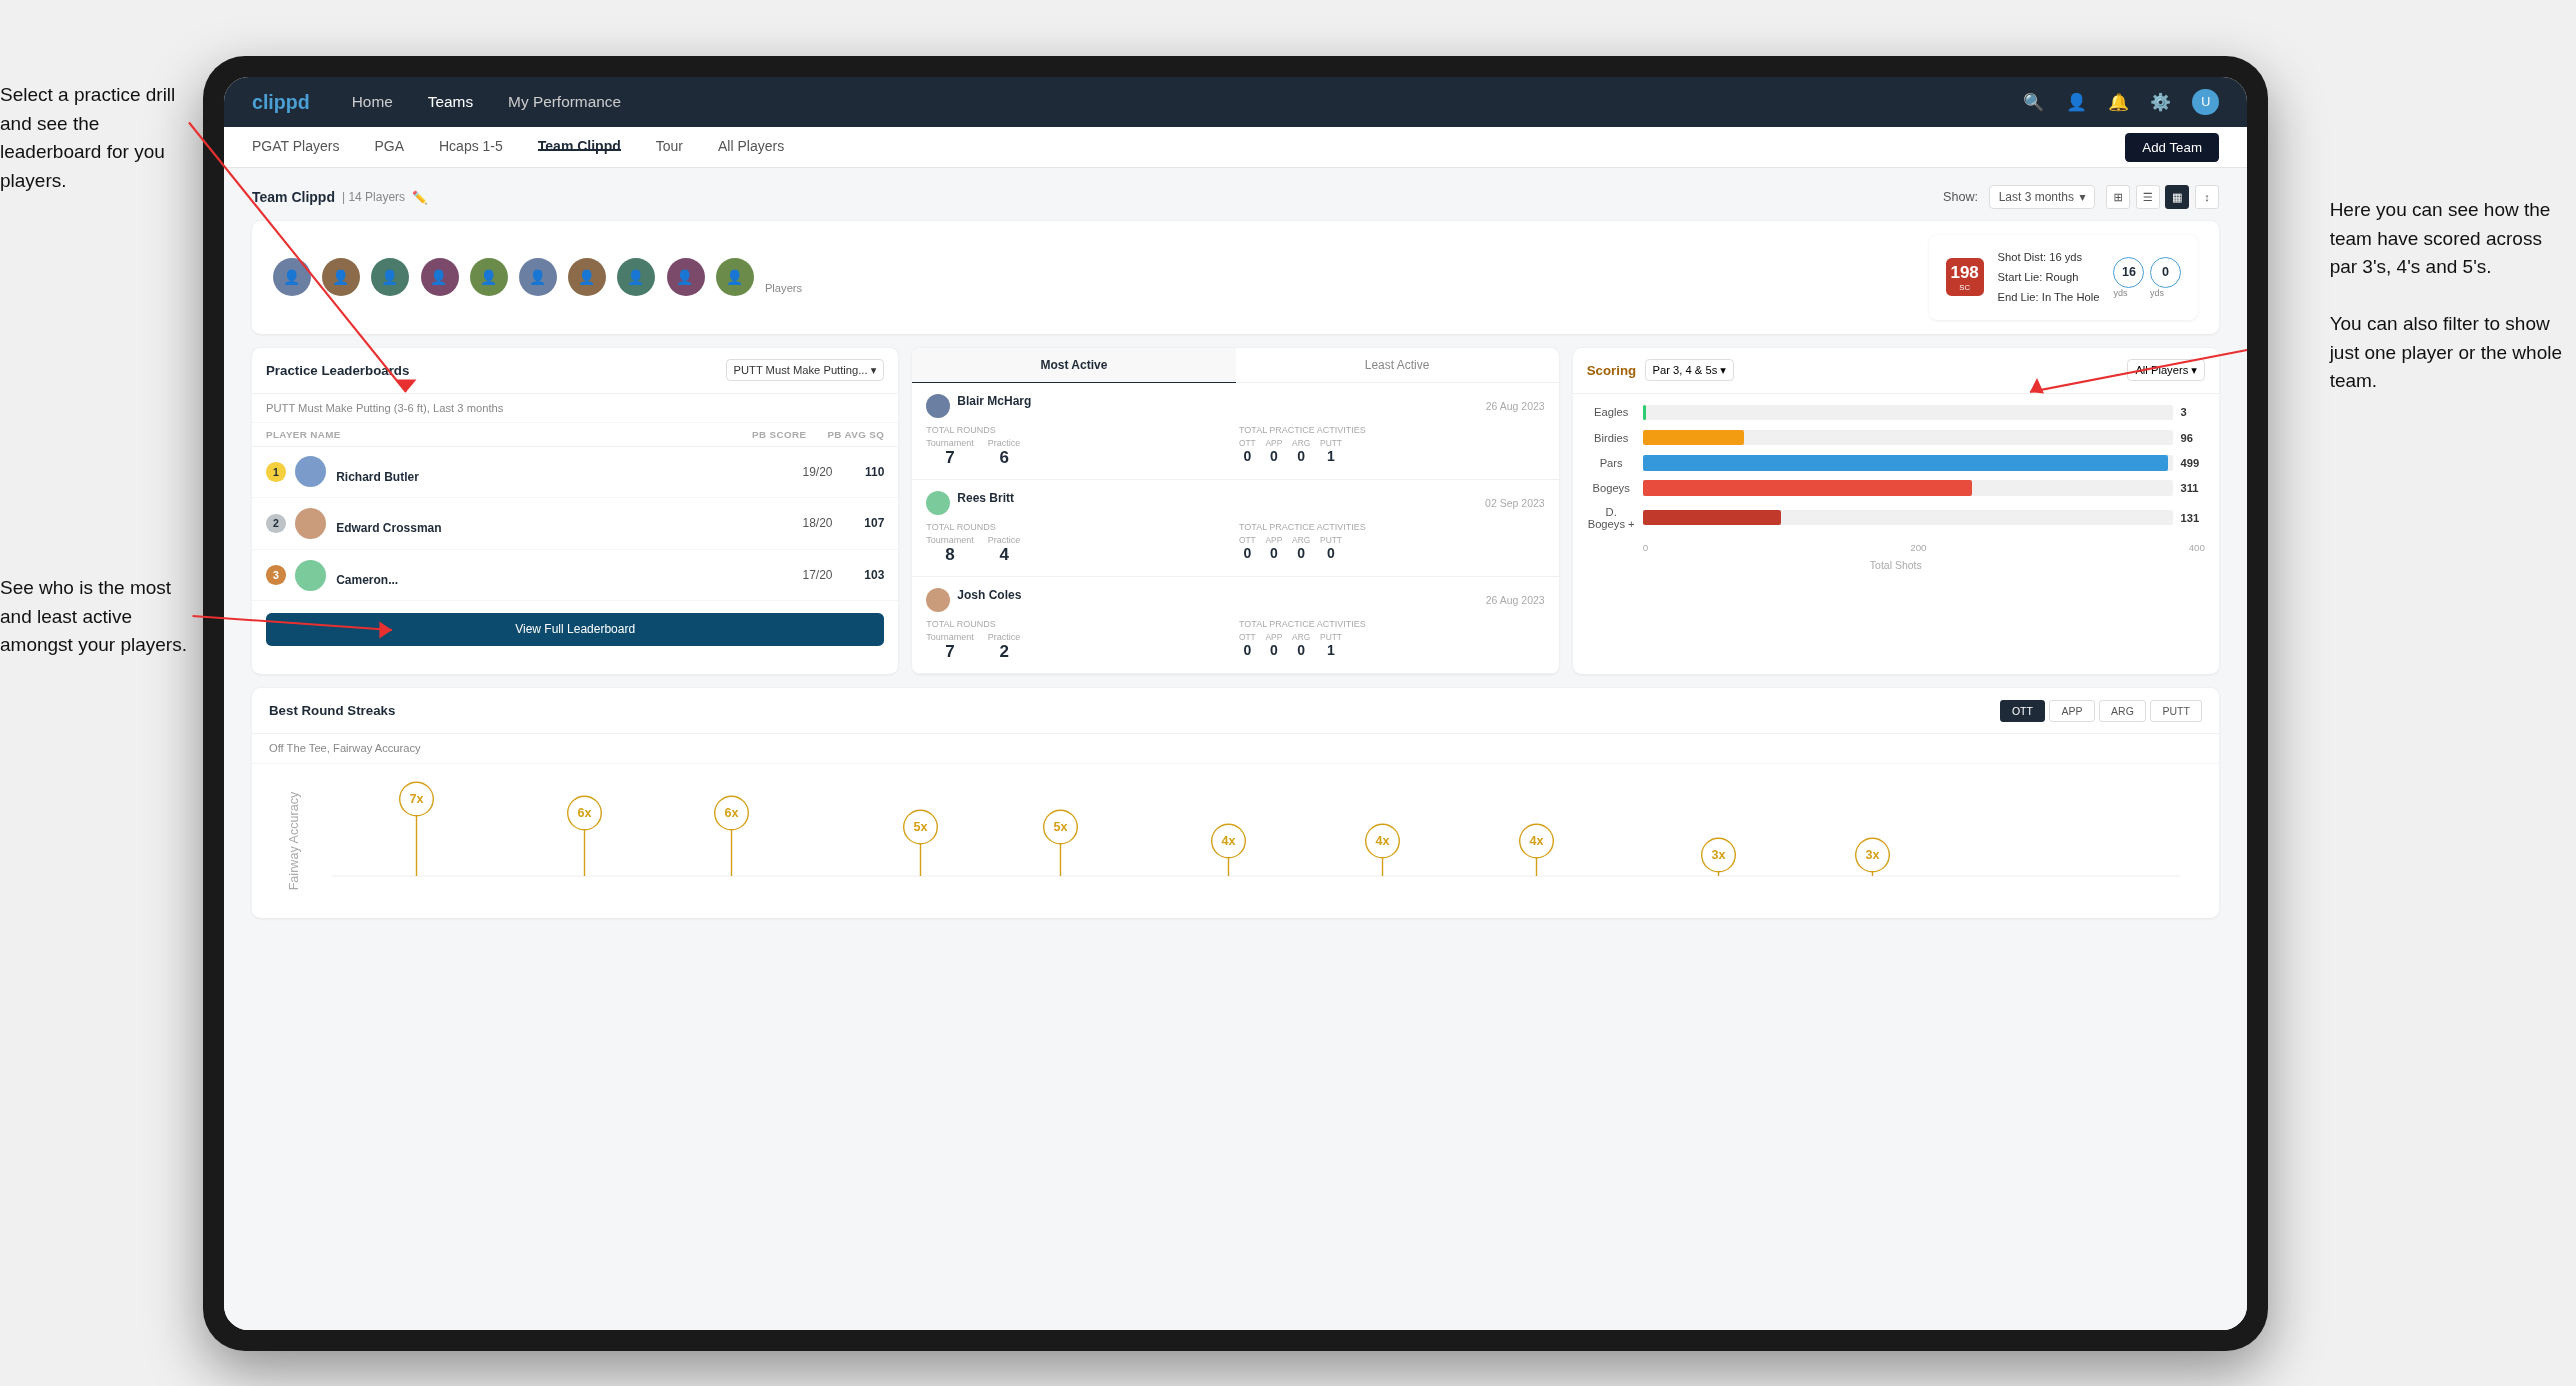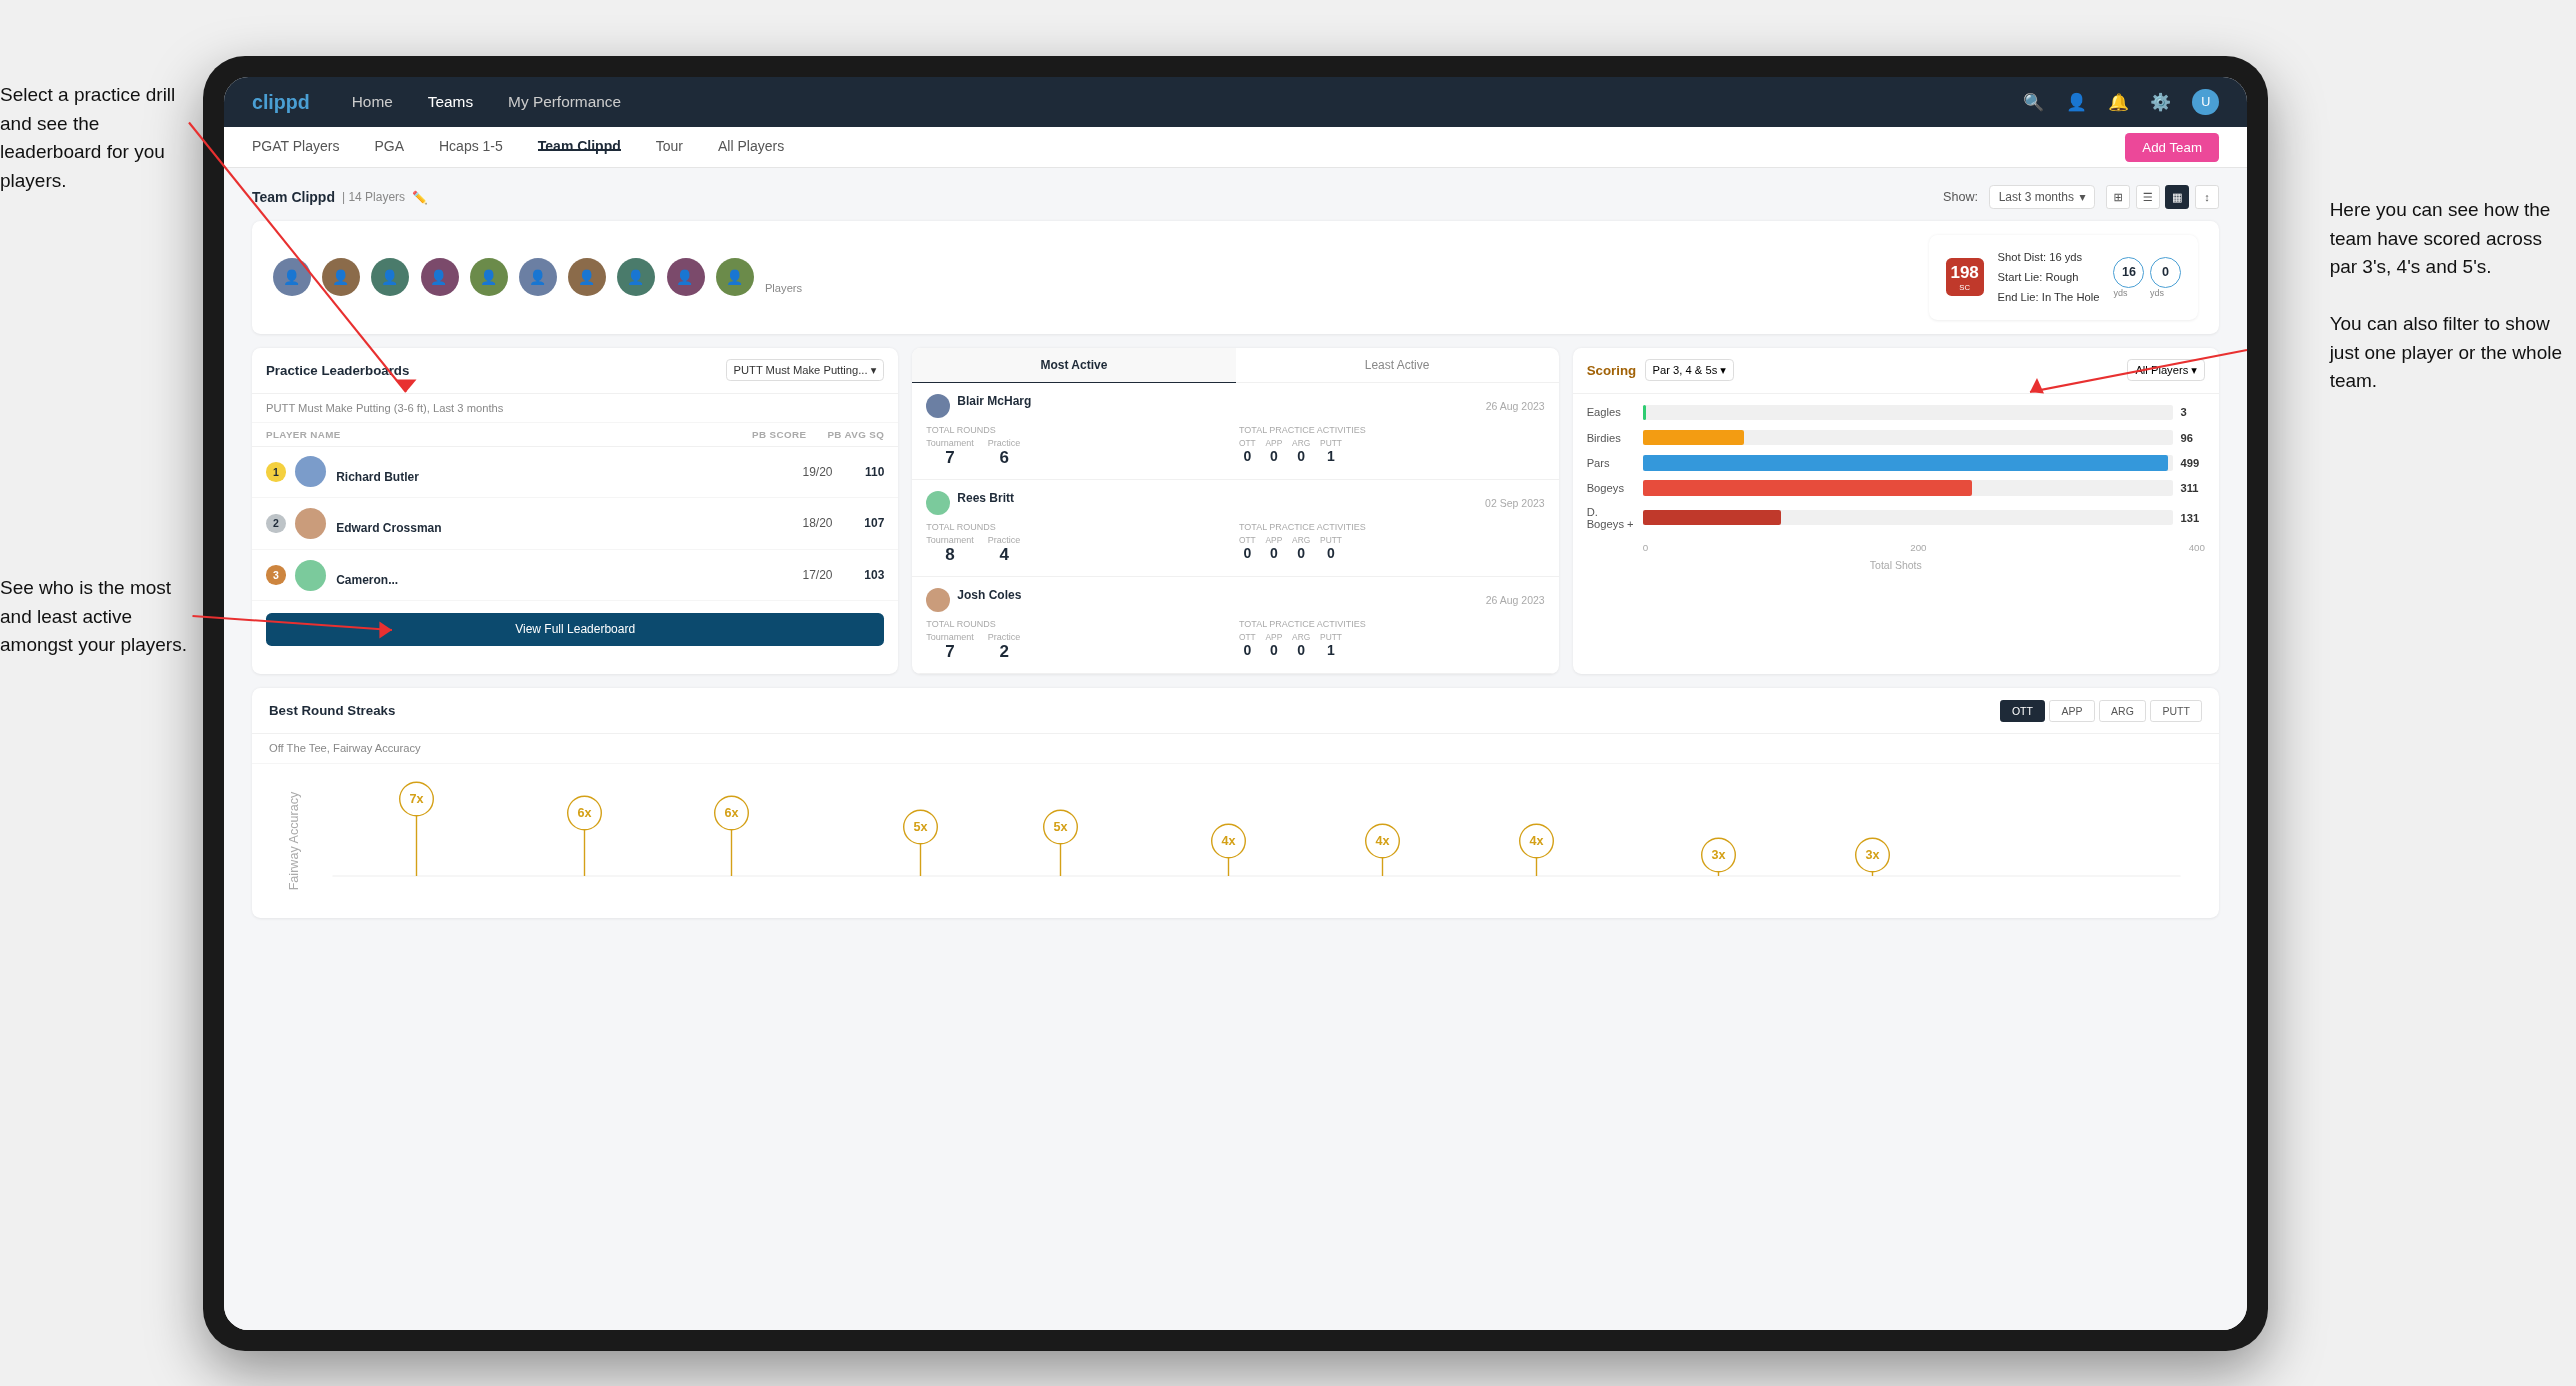--- a/index.html
+++ b/index.html
@@ -101,21 +101,21 @@
       align-items: center;
       border-bottom: 2.1px solid transparent;
     }
     .sub-nav-item.active {
       color: #1e2a38;
       border-bottom: 2.1px solid #1e2a38;
       font-weight: 600;
     }
     .add-team-btn {
       margin-left: auto;
-      background: #ec4899;
+      background: #0f172a;
       color: white;
       padding: 7px 17px;
       border-radius: 4.2px;
       font-size: 13.3px;
       cursor: pointer;
     }
 
     
     .main-content {
       flex: 1;
@@ -488,21 +488,21 @@
     .bar-row {
       display: flex;
       align-items: center;
       margin-bottom: 9.8px;
       gap: 7px;
     }
     .bar-label {
       font-size: 11.2px;
       color: #555;
       width: 49px;
-      text-align: left;
+      text-align: center;
     }
     .bar-track {
       flex: 1;
       height: 15.4px;
       background: #f0f0f0;
       border-radius: 2.1px;
       position: relative;
     }
     .bar-fill {
       height: 100%;

